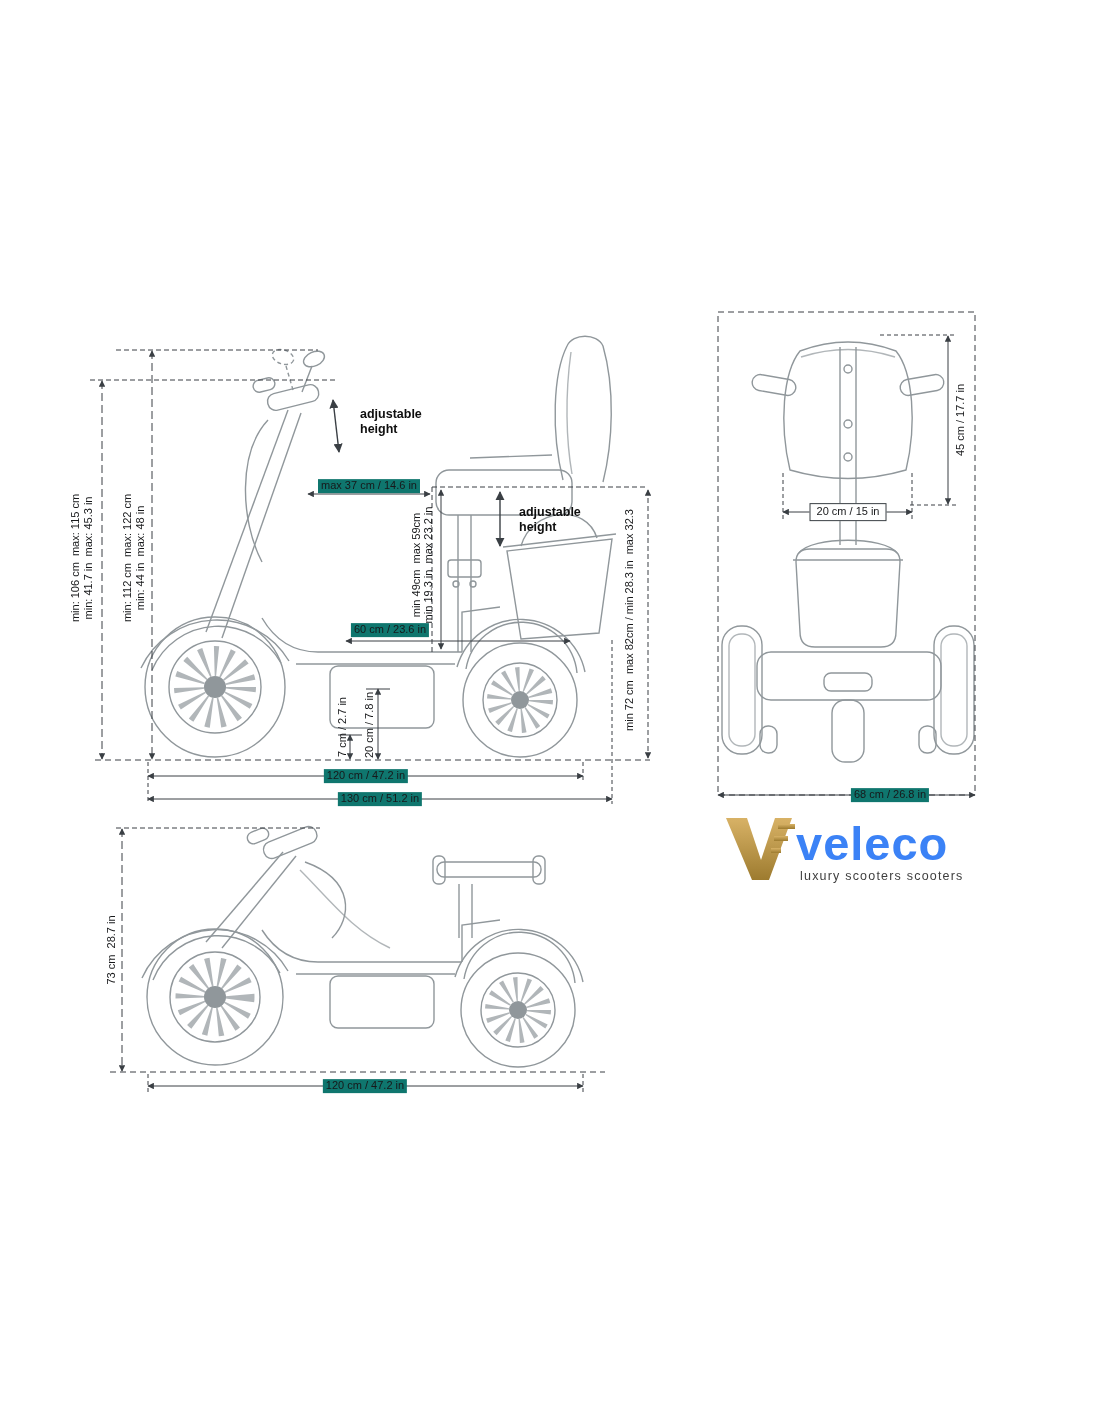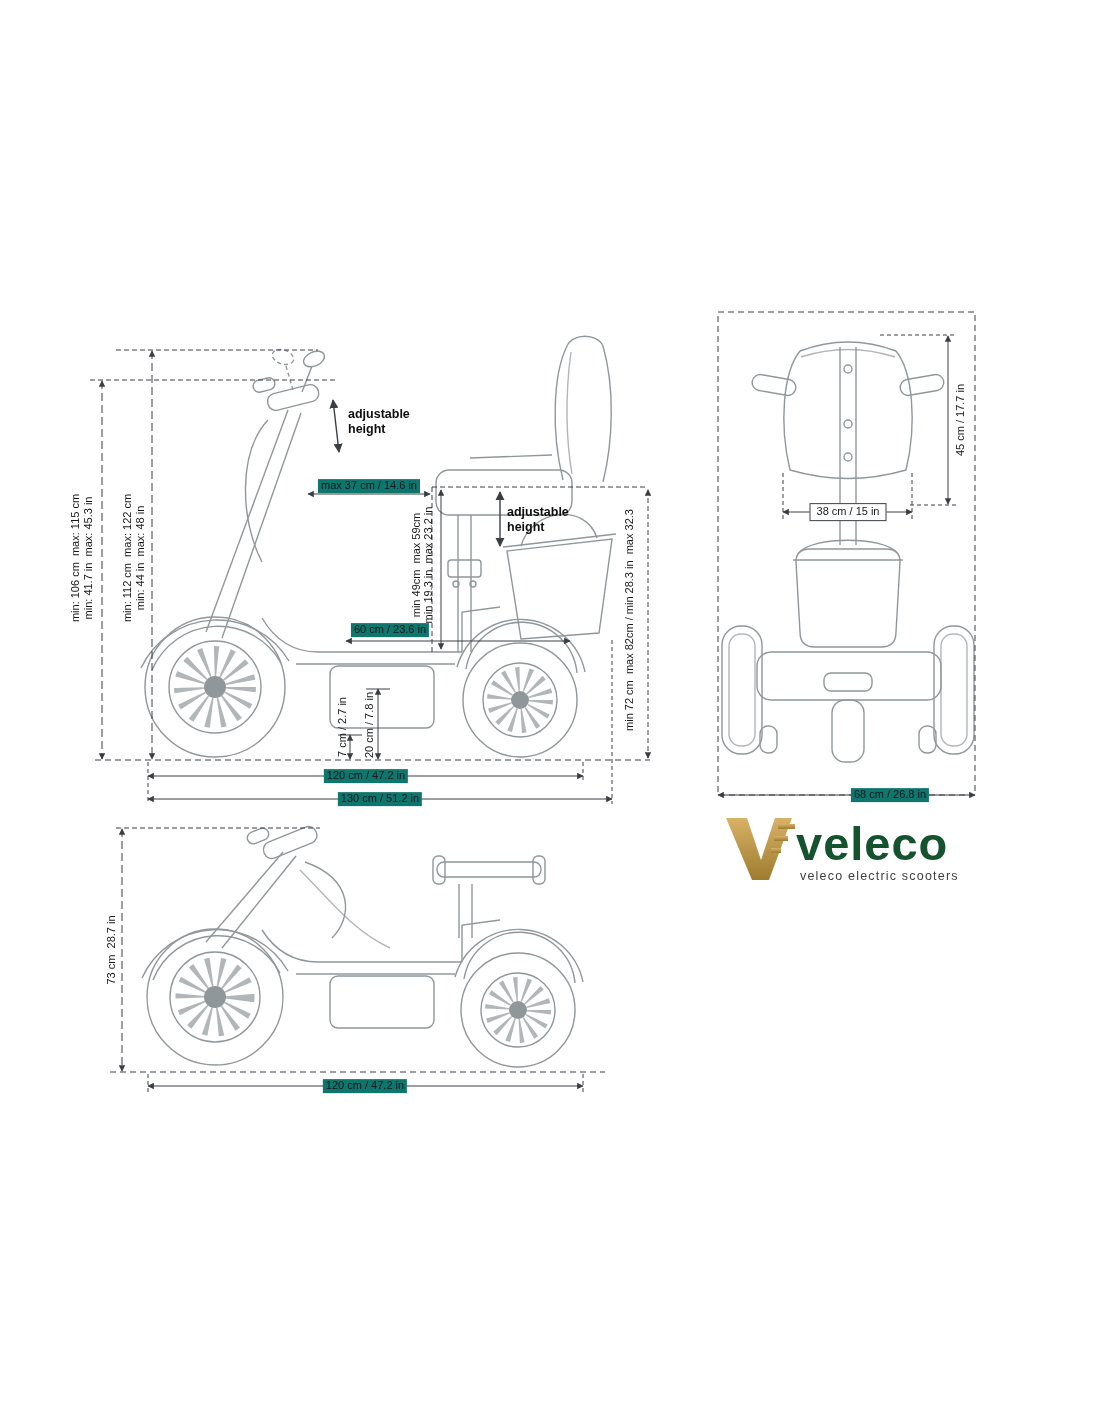--- a/index.html
+++ b/index.html
@@ -4,23 +4,23 @@
 <style>
   html,body{margin:0;padding:0;background:#fff;}
   .page{position:relative;width:1100px;height:1422px;background:#fff;overflow:hidden;
         font-family:"Liberation Sans",sans-serif;color:#17181a;}
   svg.art{position:absolute;left:0;top:0;}
   .lbl{position:absolute;font-size:11px;color:#17181a;white-space:pre;line-height:1.25;}
   .rot{transform:translate(-50%,-50%) rotate(-90deg);}
   .ctr{transform:translate(-50%,-50%);}
   .wbg{background:#0f766e;padding:0 3px;}
   .boldlbl{position:absolute;font-size:12.5px;font-weight:700;width:80px;line-height:1.2;
-           white-space:normal;color:#0e0e0e;}
+           white-space:normal;color:#0e0e0e;margin-left:12px;}
   .boxed{border:1px solid #3a3f44;padding:1px 6px;background:#fff;}
-  .brandname{position:absolute;font-size:47px;font-weight:700;color:#14532d;letter-spacing:1px;
+  .brandname{position:absolute;font-size:47px;font-weight:700;color:#3b82f6;letter-spacing:1px;
              line-height:1;text-align:right;}
   .tagline{position:absolute;font-size:12.5px;color:#3e3e3e;letter-spacing:1.2px;}
 </style>
 </head>
 <body>
 
 <div class="page">
 
   <svg class="art" width="1100" height="1422" viewBox="0 0 1100 1422">
     <defs>
@@ -213,22 +213,22 @@
   <div class="lbl rot" style="left:630px;top:620px">min 72 cm  max 82cm / min 28.3 in  max 32.3</div>
 
   <div class="lbl ctr wbg" style="left:390px;top:630px">60 cm / 23.6 in</div>
   <div class="lbl rot" style="left:343px;top:727px">7 cm / 2.7 in</div>
   <div class="lbl rot" style="left:370px;top:725px">20 cm / 7.8 in</div>
 
   <div class="lbl ctr wbg" style="left:366px;top:776px">120 cm / 47.2 in</div>
   <div class="lbl ctr wbg" style="left:380px;top:799px">130 cm / 51.2 in</div>
 
   <div class="lbl rot" style="left:961px;top:420px">45 cm / 17.7 in</div>
-  <div class="lbl ctr boxed" style="left:848px;top:512px">38 cm / 15 in</div>
+  <div class="lbl ctr boxed" style="left:848px;top:512px">20 cm / 15 in</div>
   <div class="lbl ctr wbg" style="left:890px;top:795px">68 cm / 26.8 in</div>
 
   <div class="lbl rot" style="left:112px;top:950px">73 cm  28.7 in</div>
   <div class="lbl ctr wbg" style="left:365px;top:1086px">120 cm / 47.2 in</div>
 
   <div class="brandname" style="left:796px;top:820px">veleco</div>
-  <div class="tagline" style="left:800px;top:869px">veleco electric scooters</div>
+  <div class="tagline" style="left:800px;top:869px">luxury scooters scooters</div>
 
 </div>
 
 </body></html>

